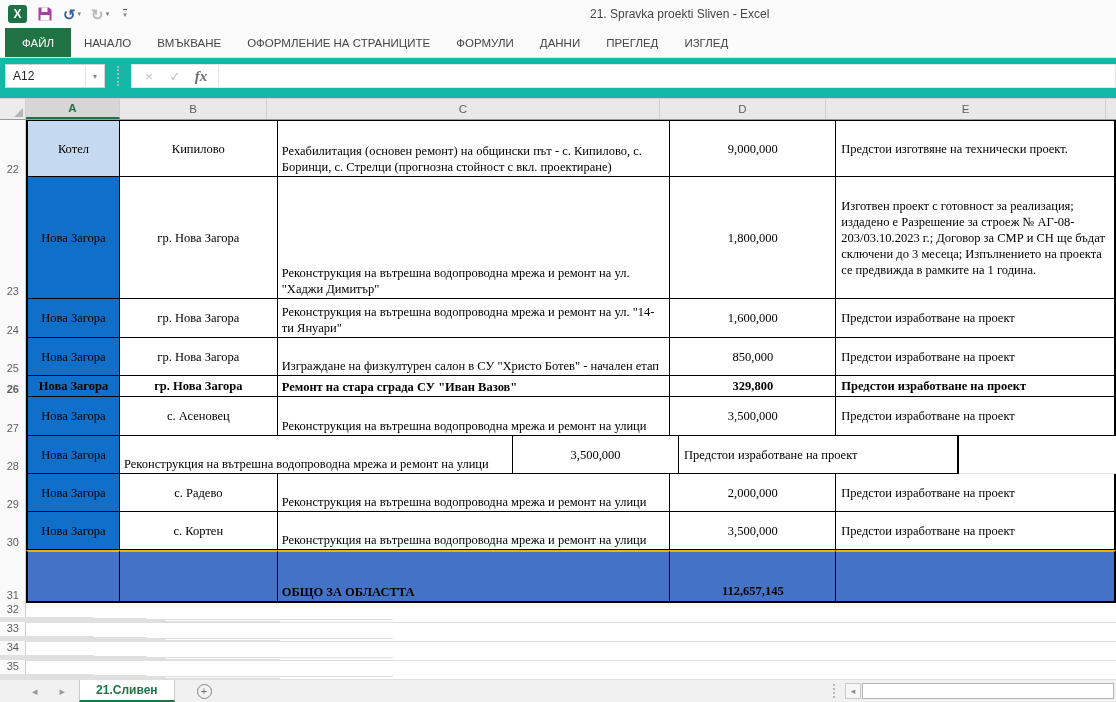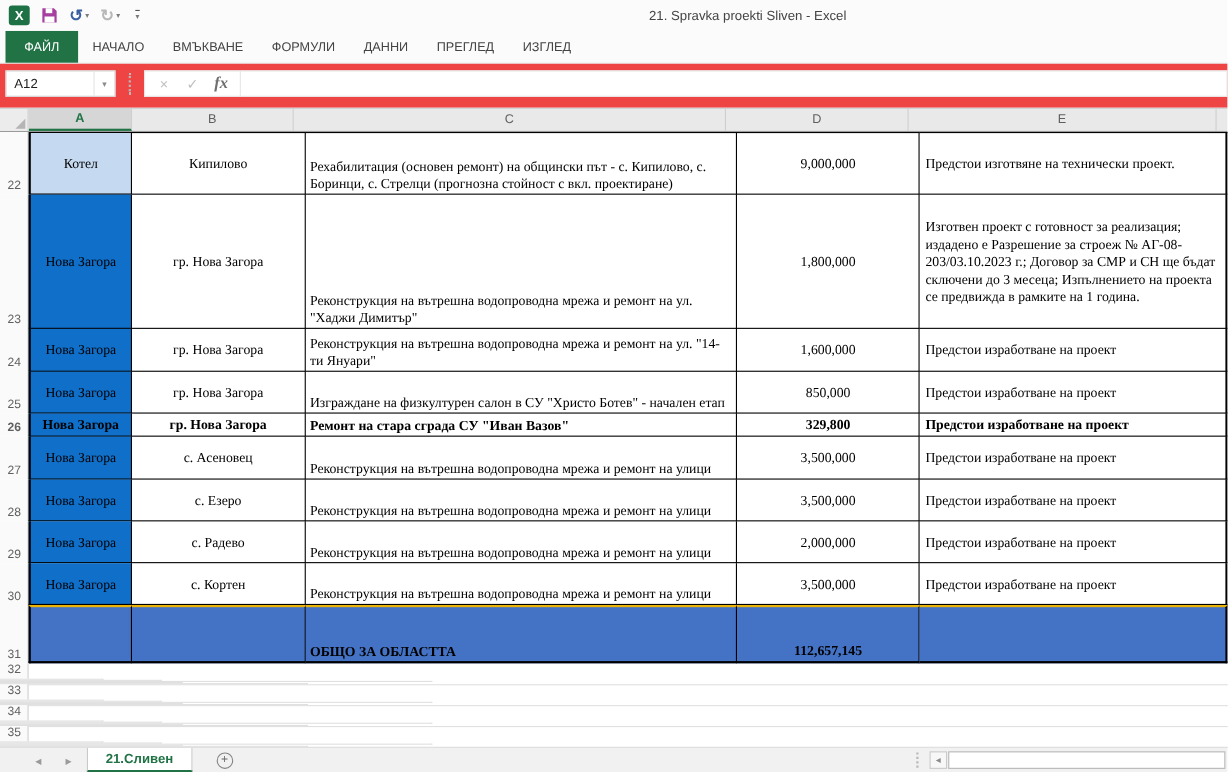--- a/index.html
+++ b/index.html
@@ -18,21 +18,21 @@
   .qat-more { border-top:1px solid #555; padding-top:1px; margin-left:4px; }
   .title { position:absolute; left:590px; top:0; height:28px; display:flex; align-items:center;
     font-size:12px; color:#444; }
 
   
   .ribbon { height:30px; background:#fbfbfb; display:flex; align-items:stretch; border-bottom:1px solid #e3e3e3; }
   .rtab { display:flex; align-items:center; padding:0 13px; font-size:11.5px; color:#444; cursor:default; }
   .rtab.file { background:#217346; color:#fff; margin-left:5px; padding:4px 17px; }
 
   
-  .fbar { height:40px; display:flex; align-items:center; background:#ef4444; padding:0 0 4px 5px; }
+  .fbar { height:40px; display:flex; align-items:center; background:#14b8a6; padding:0 0 4px 5px; }
   .namebox { width:100px; height:24px; border:1px solid #d4d4d4; background:#fff; display:flex; align-items:center; }
   .namebox .nb-text { flex:1; padding-left:7px; font-size:12px; color:#222; }
   .namebox .nb-dd { width:19px; height:100%; display:flex; align-items:center; justify-content:center;
     border-left:1px solid #e4e4e4; color:#8a8a8a; font-size:8px; }
   .fdots { width:1px; height:20px; border-left:2px dotted #b8b8b8; margin:0 12px; }
   .fbtns { display:flex; align-items:center; gap:4px; border:1px solid #e6e6e6; background:#fff; height:24px; padding:0 6px; }
   .fbtn { width:22px; text-align:center; font-size:13px; color:#c0c0c0; }
   .fbtn.fx { color:#6f6f6f; font-family:"Liberation Serif", serif; font-style:italic; font-weight:bold; font-size:15px; }
   .finput { flex:1; height:24px; border:1px solid #e6e6e6; border-left:none; background:#fff;
     font-size:12px; padding-left:6px; }
@@ -115,20 +115,21 @@
       <span class="dd">▾</span>
     </div>
   </div>
   <div class="title">21. Spravka  proekti Sliven - Excel</div>
 </div>
 
 <div class="ribbon">
   <div class="rtab file">ФАЙЛ</div>
   <div class="rtab">НАЧАЛО</div>
   <div class="rtab">ВМЪКВАНЕ</div>
+  <div class="rtab">ОФОРМЛЕНИЕ НА СТРАНИЦИТЕ</div>
   <div class="rtab">ФОРМУЛИ</div>
   <div class="rtab">ДАННИ</div>
   <div class="rtab">ПРЕГЛЕД</div>
   <div class="rtab">ИЗГЛЕД</div>
 </div>
 
 <div class="fbar">
   <div class="namebox">
     <span class="nb-text">A12</span>
     <span class="nb-dd">▾</span>
@@ -212,21 +213,20 @@
     <div class="cell b">с. Асеновец</div>
     <div class="cell c">Реконструкция на вътрешна водопроводна мрежа и ремонт на улици</div>
     <div class="cell d">3,500,000</div>
     <div class="cell e">Предстои изработване на проект</div>
     <div class="filler"></div>
   </div>
 
   <div class="row r28">
     <div class="rowhead">28</div>
     <div class="cell a blue">Нова Загора</div>
-    <div class="cell b">с. Езеро</div>
     <div class="cell c">Реконструкция на вътрешна водопроводна мрежа и ремонт на улици</div>
     <div class="cell d">3,500,000</div>
     <div class="cell e">Предстои изработване на проект</div>
     <div class="filler"></div>
   </div>
 
   <div class="row r29">
     <div class="rowhead">29</div>
     <div class="cell a blue">Нова Загора</div>
     <div class="cell b">с. Радево</div>

